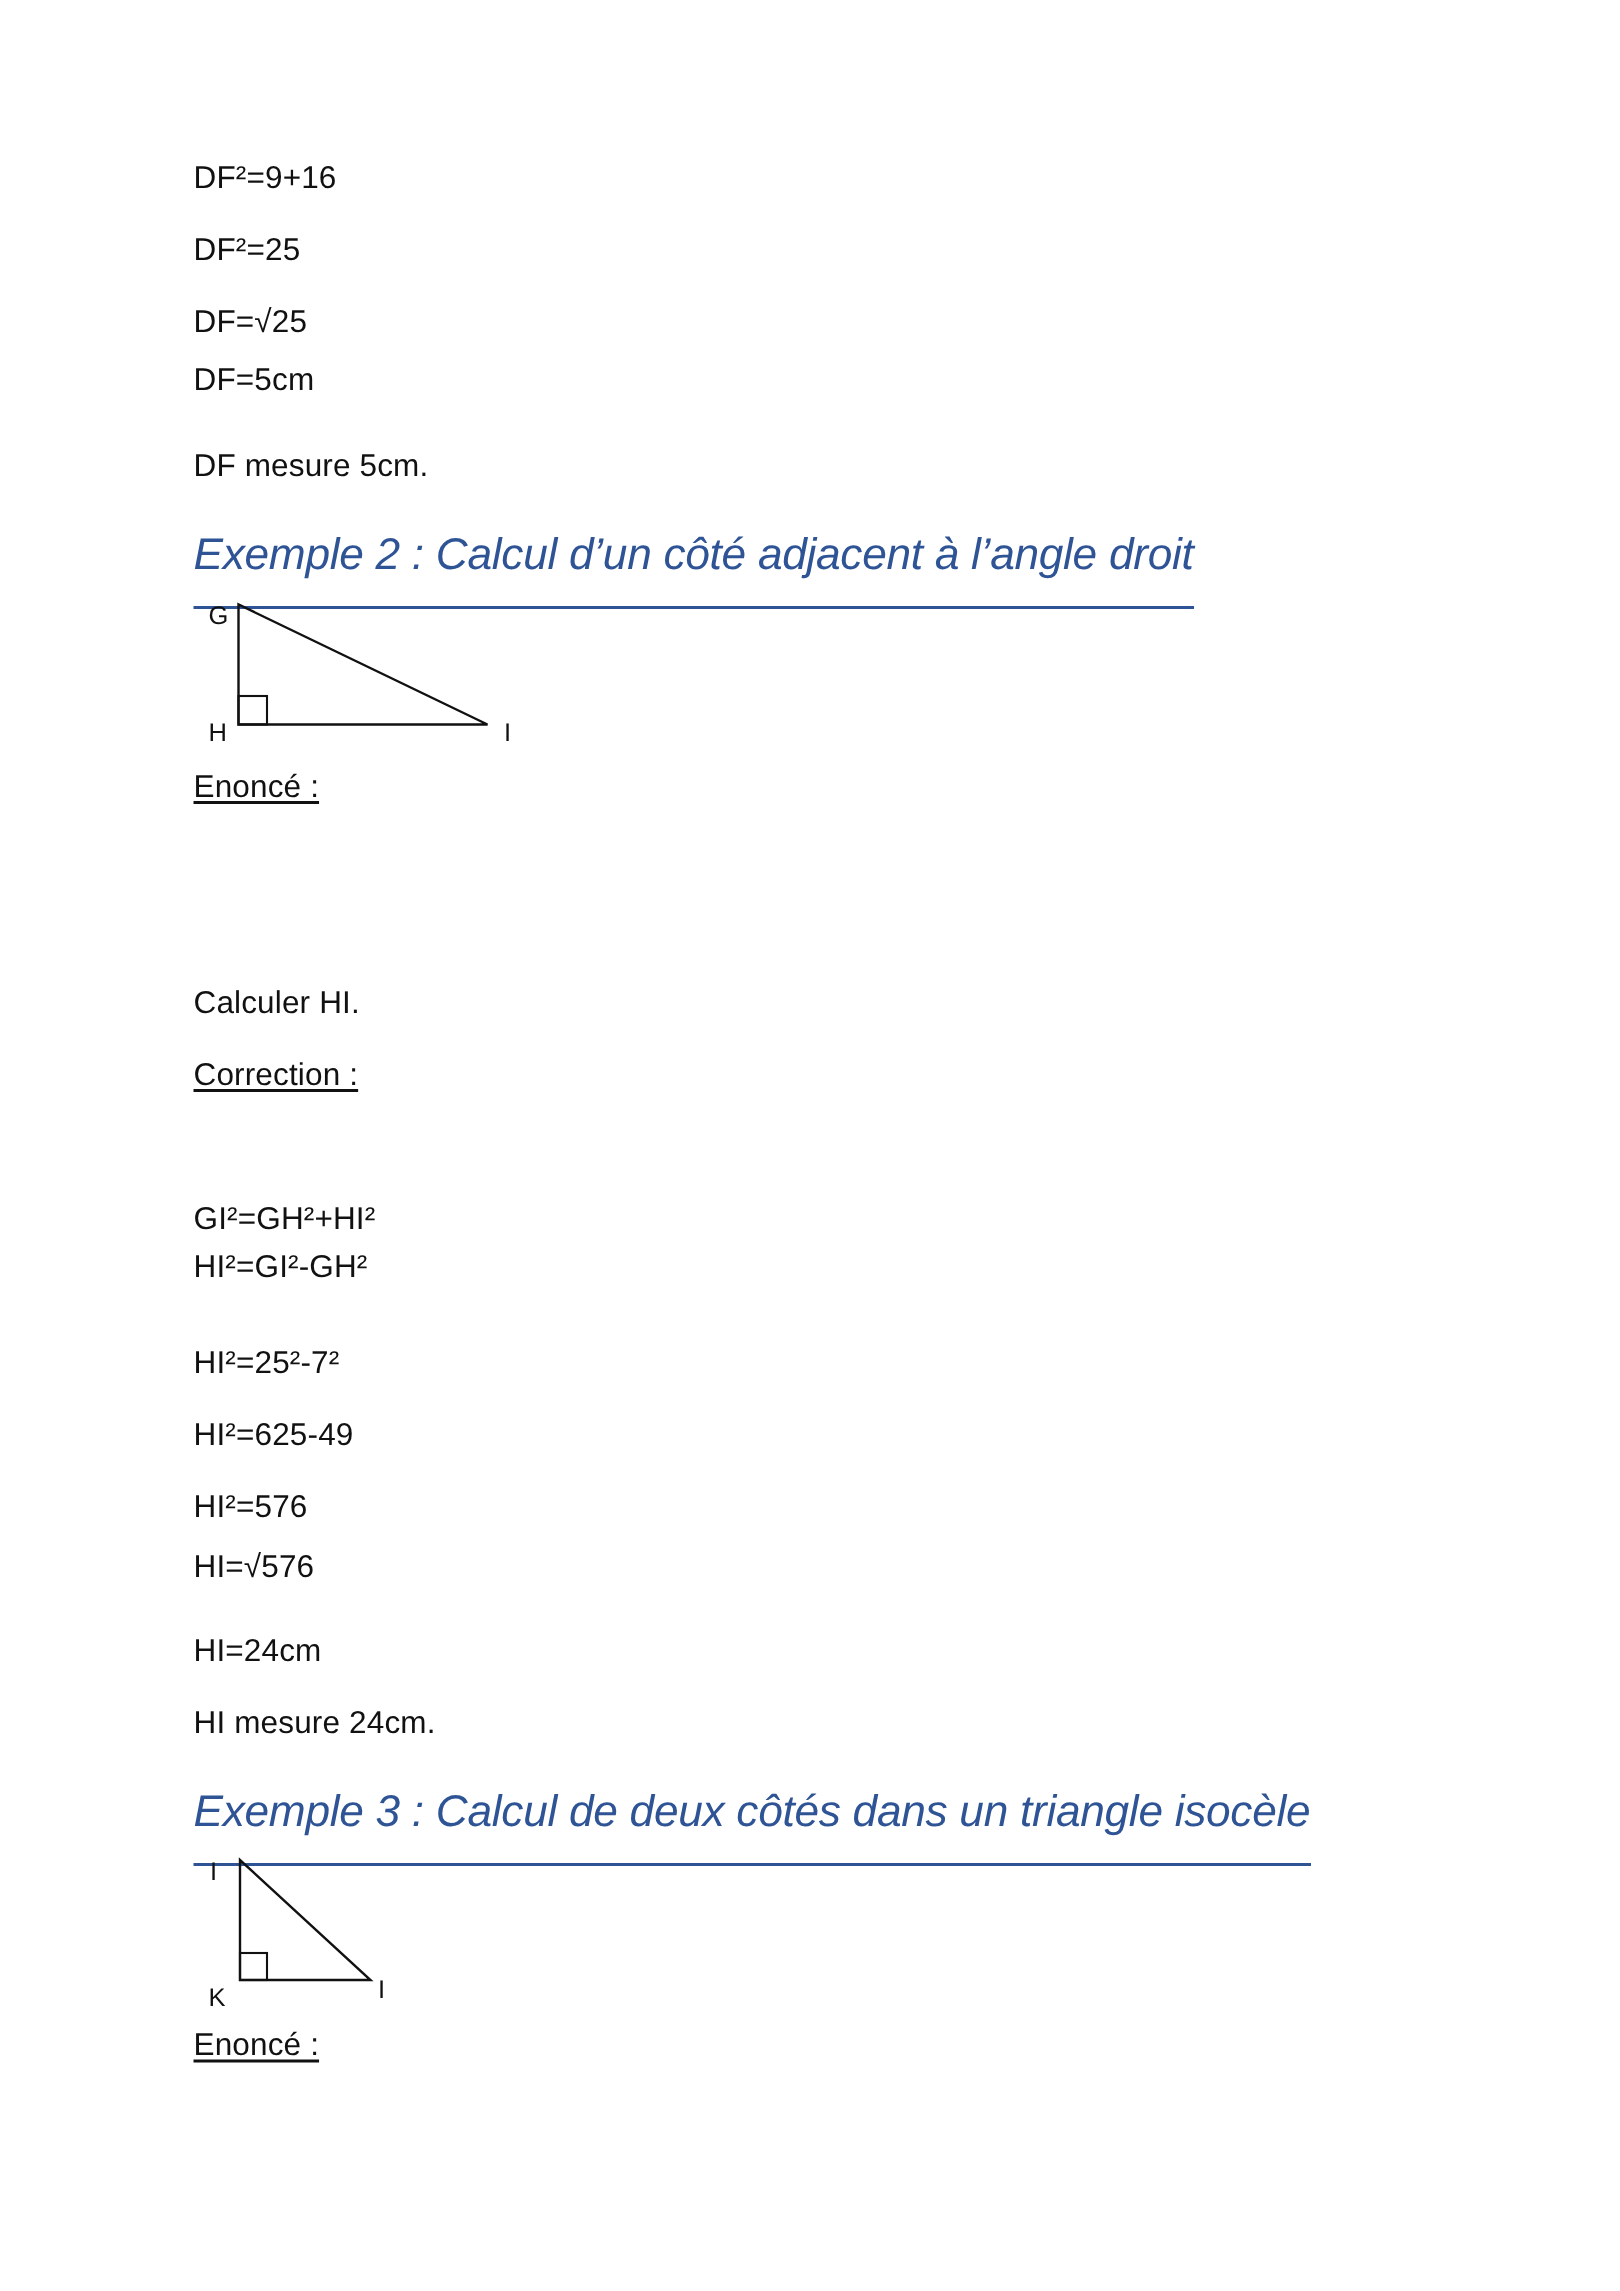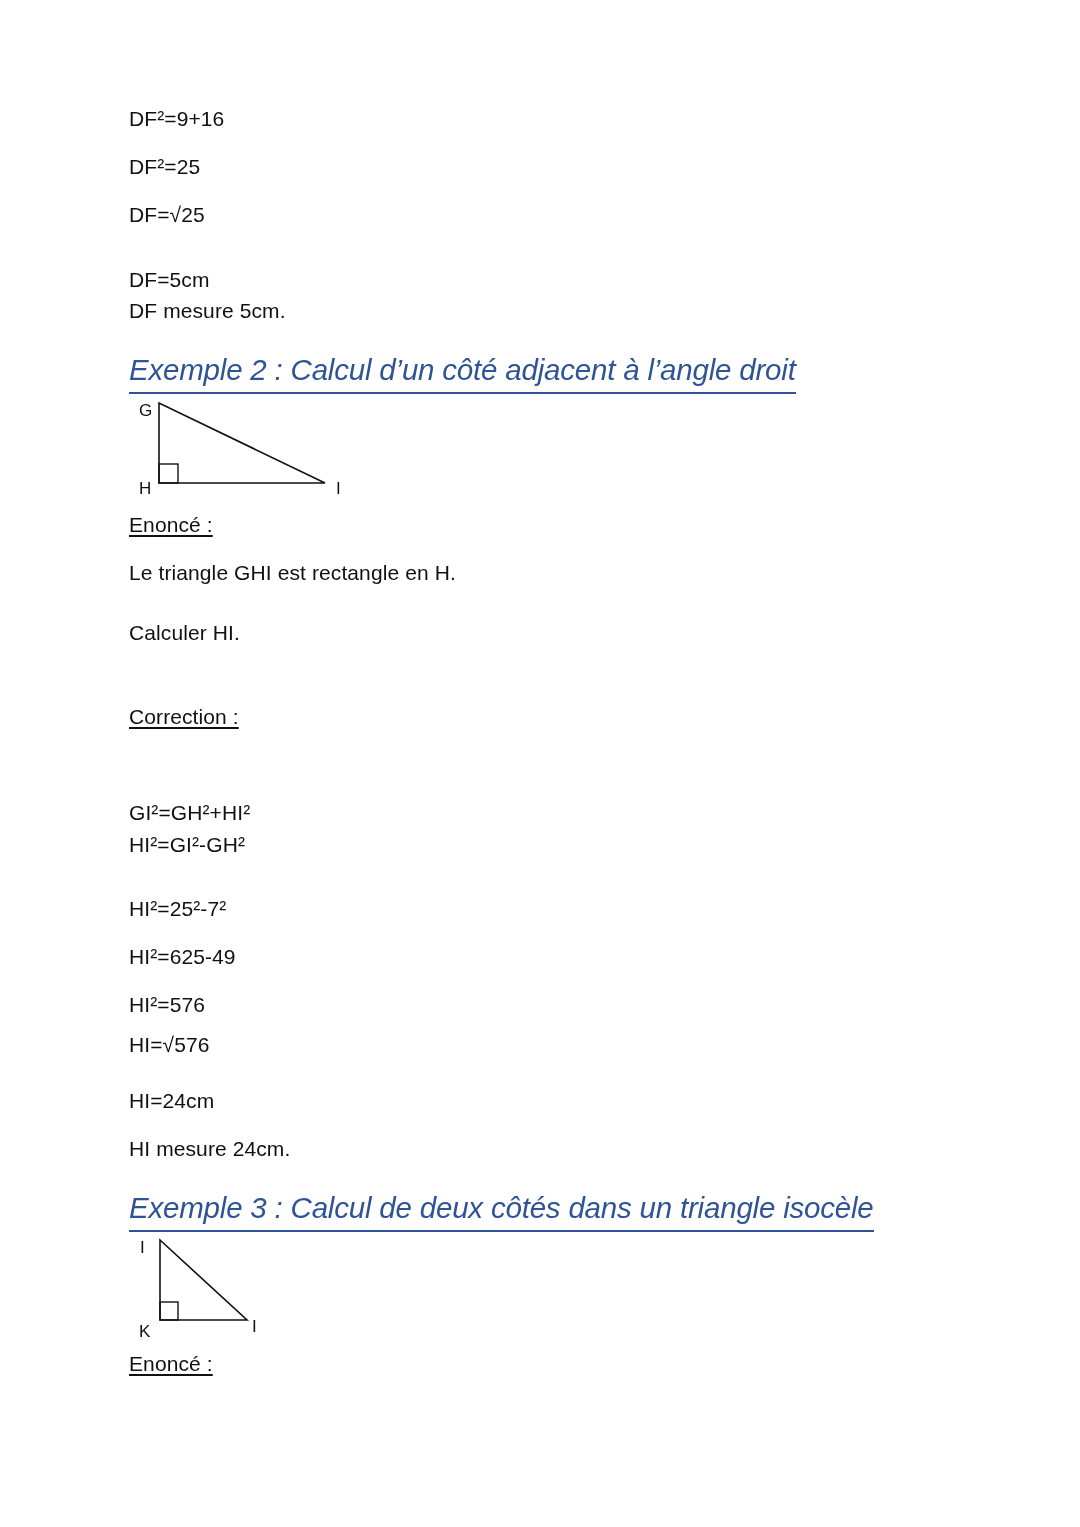--- a/index.html
+++ b/index.html
@@ -36,21 +36,21 @@
     }
     .heading {
       position: absolute;
       left: 129px;
       font-size: 29.5px;
       line-height: 36px;
       font-style: italic;
       color: #2f5496;
       white-space: nowrap;
       border-bottom: 2px solid #2f5496;
-      padding-bottom: 4px;
+      padding-bottom: 16px;
       letter-spacing: -0.2px;
     }
     .figure {
       position: absolute;
     }
     .figure svg {
       display: block;
       overflow: visible;
     }
     .vlabel {
@@ -60,38 +60,37 @@
     }
   </style>
 </head>
 <body>
 
 <div class="page">
 
   <div class="line" style="top:106px">DF²=9+16</div>
   <div class="line" style="top:154px">DF²=25</div>
   <div class="line" style="top:202px">DF=√25</div>
-  <div class="line" style="top:267px">DF=5cm</div>
+  <div class="line" style="top:241px">DF=5cm</div>
   <div class="line" style="top:298px">DF mesure 5cm.</div>
 
   <div class="heading" style="top:352px">Exemple 2 : Calcul d’un côté adjacent à l’angle droit</div>
 
   <div class="figure" style="left:130px; top:395px;">
     <svg width="230" height="105" viewBox="0 0 230 105">
       <polygon points="29,8 29,88 195,88" fill="none" stroke="#111" stroke-width="1.6"></polygon>
       <rect x="29" y="69" width="19" height="19" fill="none" stroke="#111" stroke-width="1.4"></rect>
       <text class="vlabel" x="9" y="21">G</text>
       <text class="vlabel" x="9" y="99">H</text>
       <text class="vlabel" x="206" y="99">I</text>
     </svg>
   </div>
 
   <div class="line underline" style="top:512px">Enoncé :</div>
-  <div class="line" style="top:560px">Le triangle GHI est rectangle en H.</div>
-  <div class="line" style="top:620px">Calculer HI.</div>
+  <div class="line" style="top:656px">Calculer HI.</div>
 
   <div class="line underline" style="top:704px">Correction :</div>
   <div class="line" style="top:800px">GI²=GH²+HI²</div>
   <div class="line" style="top:832px">HI²=GI²-GH²</div>
   <div class="line" style="top:896px">HI²=25²-7²</div>
   <div class="line" style="top:944px">HI²=625-49</div>
   <div class="line" style="top:992px">HI²=576</div>
   <div class="line" style="top:1032px">HI=√576</div>
   <div class="line" style="top:1088px">HI=24cm</div>
   <div class="line" style="top:1136px">HI mesure 24cm.</div>

